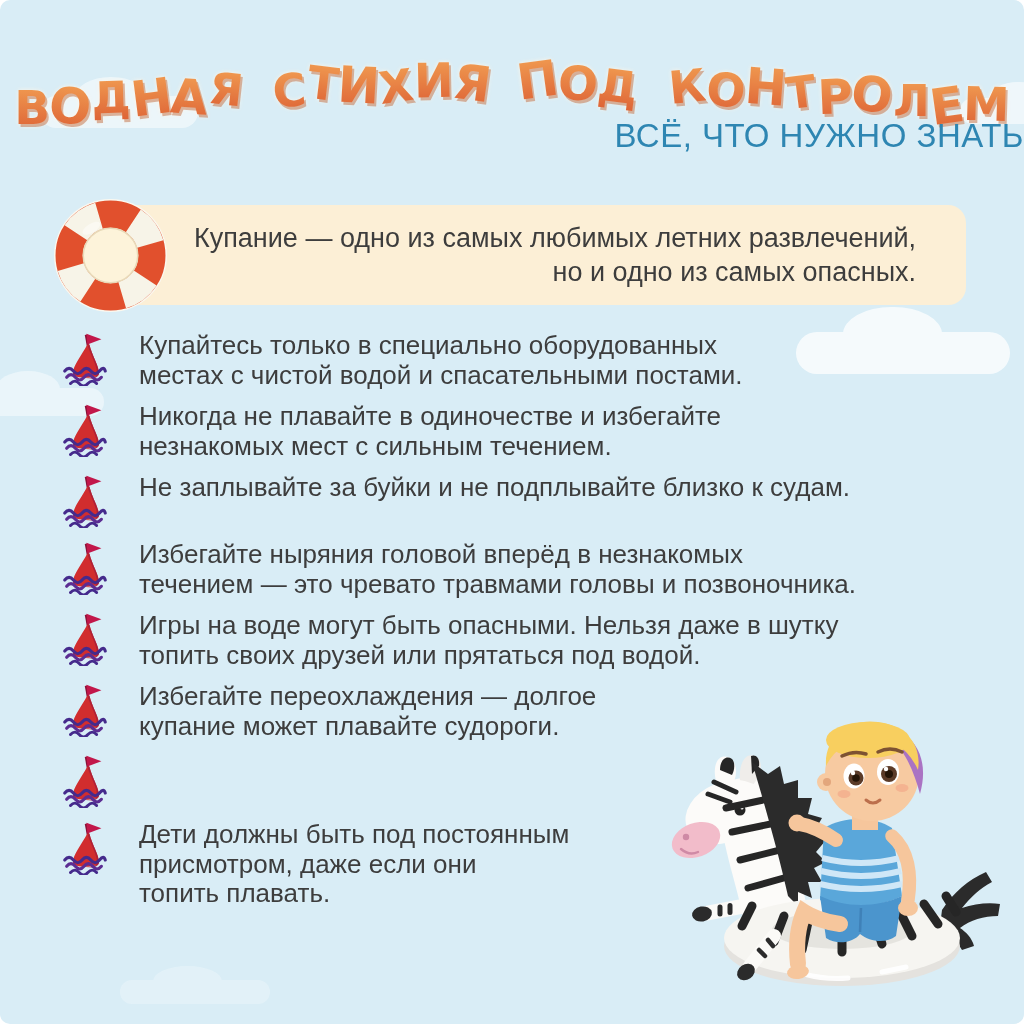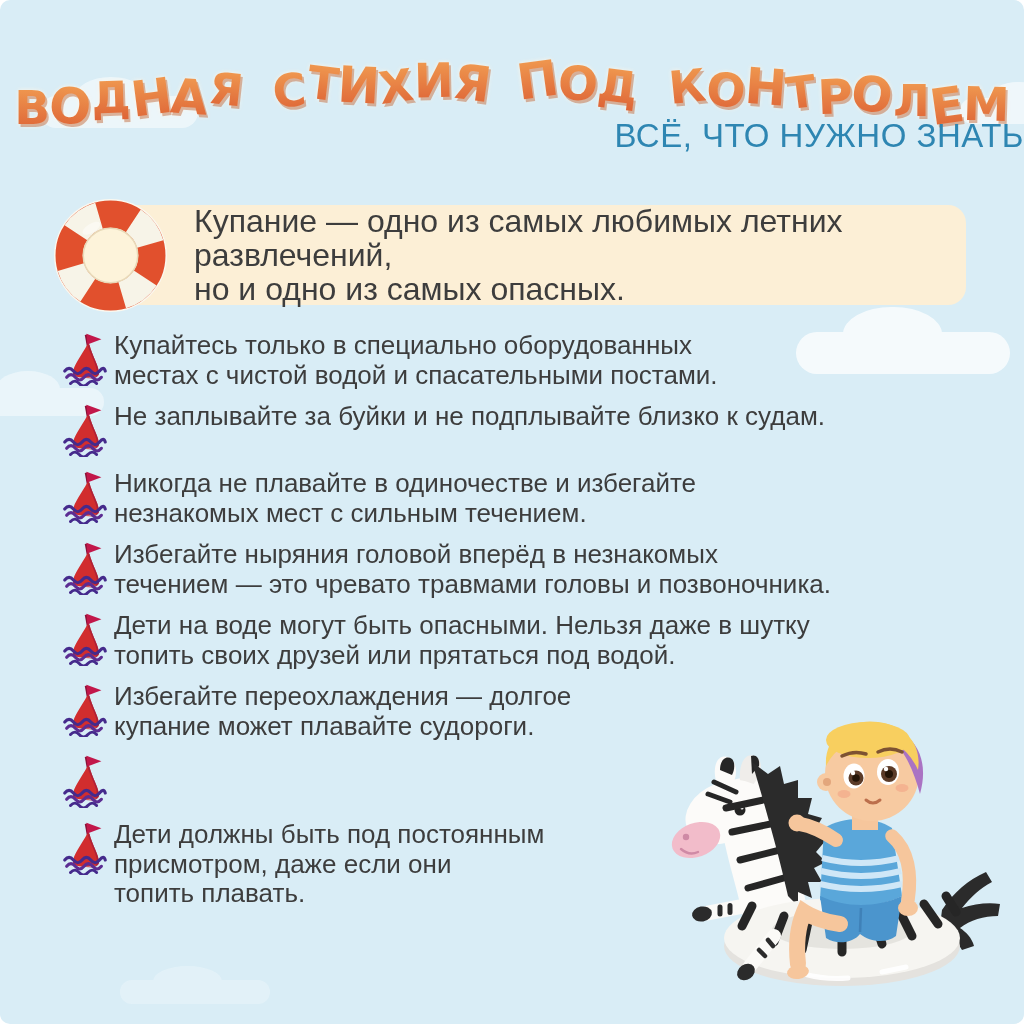--- a/index.html
+++ b/index.html
@@ -45,26 +45,26 @@
 
   
   .intro-card{
     position:absolute;left:110px;top:205px;width:856px;height:100px;
     background:var(--card-bg,#fcefd6);border-radius:18px;
   }
   .lifebuoy{position:absolute;left:-57px;top:-7px;width:115px;height:115px;}
   .lifebuoy svg{width:100%;height:100%;display:block;}
   .intro-text{
     position:absolute;left:84px;top:50%;transform:translateY(-50%);margin:0;
-    font-size:32px;line-height:34px;color:var(--text,#3d3d3d);white-space:pre-line;
+    font-size:27px;line-height:34px;color:var(--text,#3d3d3d);white-space:pre-line;text-align:right;
   }
 
   
   .bullets{position:absolute;left:62px;top:330px;width:910px;margin:0;padding:0;list-style:none;}
-  .b{display:flex;align-items:flex-start;gap:6px;margin-bottom:11px;}
+  .b{display:flex;align-items:flex-start;gap:31px;margin-bottom:11px;}
   .b .buoy{flex:0 0 46px;width:46px;height:56px;}
   .b .buoy svg{width:100%;height:100%;display:block;}
   .b p{margin:0;padding-top:1px;font-size:26px;line-height:29.5px;color:var(--text,#3d3d3d);white-space:pre-line;}
 
   
   .illo{position:absolute;left:656px;top:710px;width:360px;height:310px;}
   .illo svg{width:100%;height:100%;display:block;}
 
   .defs{position:absolute;width:0;height:0;overflow:hidden;}
 </style>
@@ -109,47 +109,47 @@
         </span>
       <p>Купайтесь только в специально оборудованных
 местах с чистой водой и спасательными постами.</p>
     </li>
     <li class="b">
       <span class="buoy">
           <svg viewBox="0 0 46 58">
             <use href="#buoy"></use>
           </svg>
         </span>
-      <p>Не заплывайте за буйки и не подплывайте близко к судам.</p>
-    </li>
-    <li class="b">
-      <span class="buoy">
-          <svg viewBox="0 0 46 58">
-            <use href="#buoy"></use>
-          </svg>
-        </span>
       <p>Никогда не плавайте в одиночестве и избегайте
 незнакомых мест с сильным течением.</p>
     </li>
     <li class="b">
       <span class="buoy">
           <svg viewBox="0 0 46 58">
             <use href="#buoy"></use>
           </svg>
         </span>
+      <p>Не заплывайте за буйки и не подплывайте близко к судам.</p>
+    </li>
+    <li class="b">
+      <span class="buoy">
+          <svg viewBox="0 0 46 58">
+            <use href="#buoy"></use>
+          </svg>
+        </span>
       <p>Избегайте ныряния головой вперёд в незнакомых
 течением — это чревато травмами головы и позвоночника.</p>
     </li>
     <li class="b">
       <span class="buoy">
           <svg viewBox="0 0 46 58">
             <use href="#buoy"></use>
           </svg>
         </span>
-      <p>Дети на воде могут быть опасными. Нельзя даже в шутку
+      <p>Игры на воде могут быть опасными. Нельзя даже в шутку
 топить своих друзей или прятаться под водой.</p>
     </li>
     <li class="b">
       <span class="buoy">
           <svg viewBox="0 0 46 58">
             <use href="#buoy"></use>
           </svg>
         </span>
       <p>Избегайте переохлаждения — долгое
 купание может плавайте судороги.</p>

